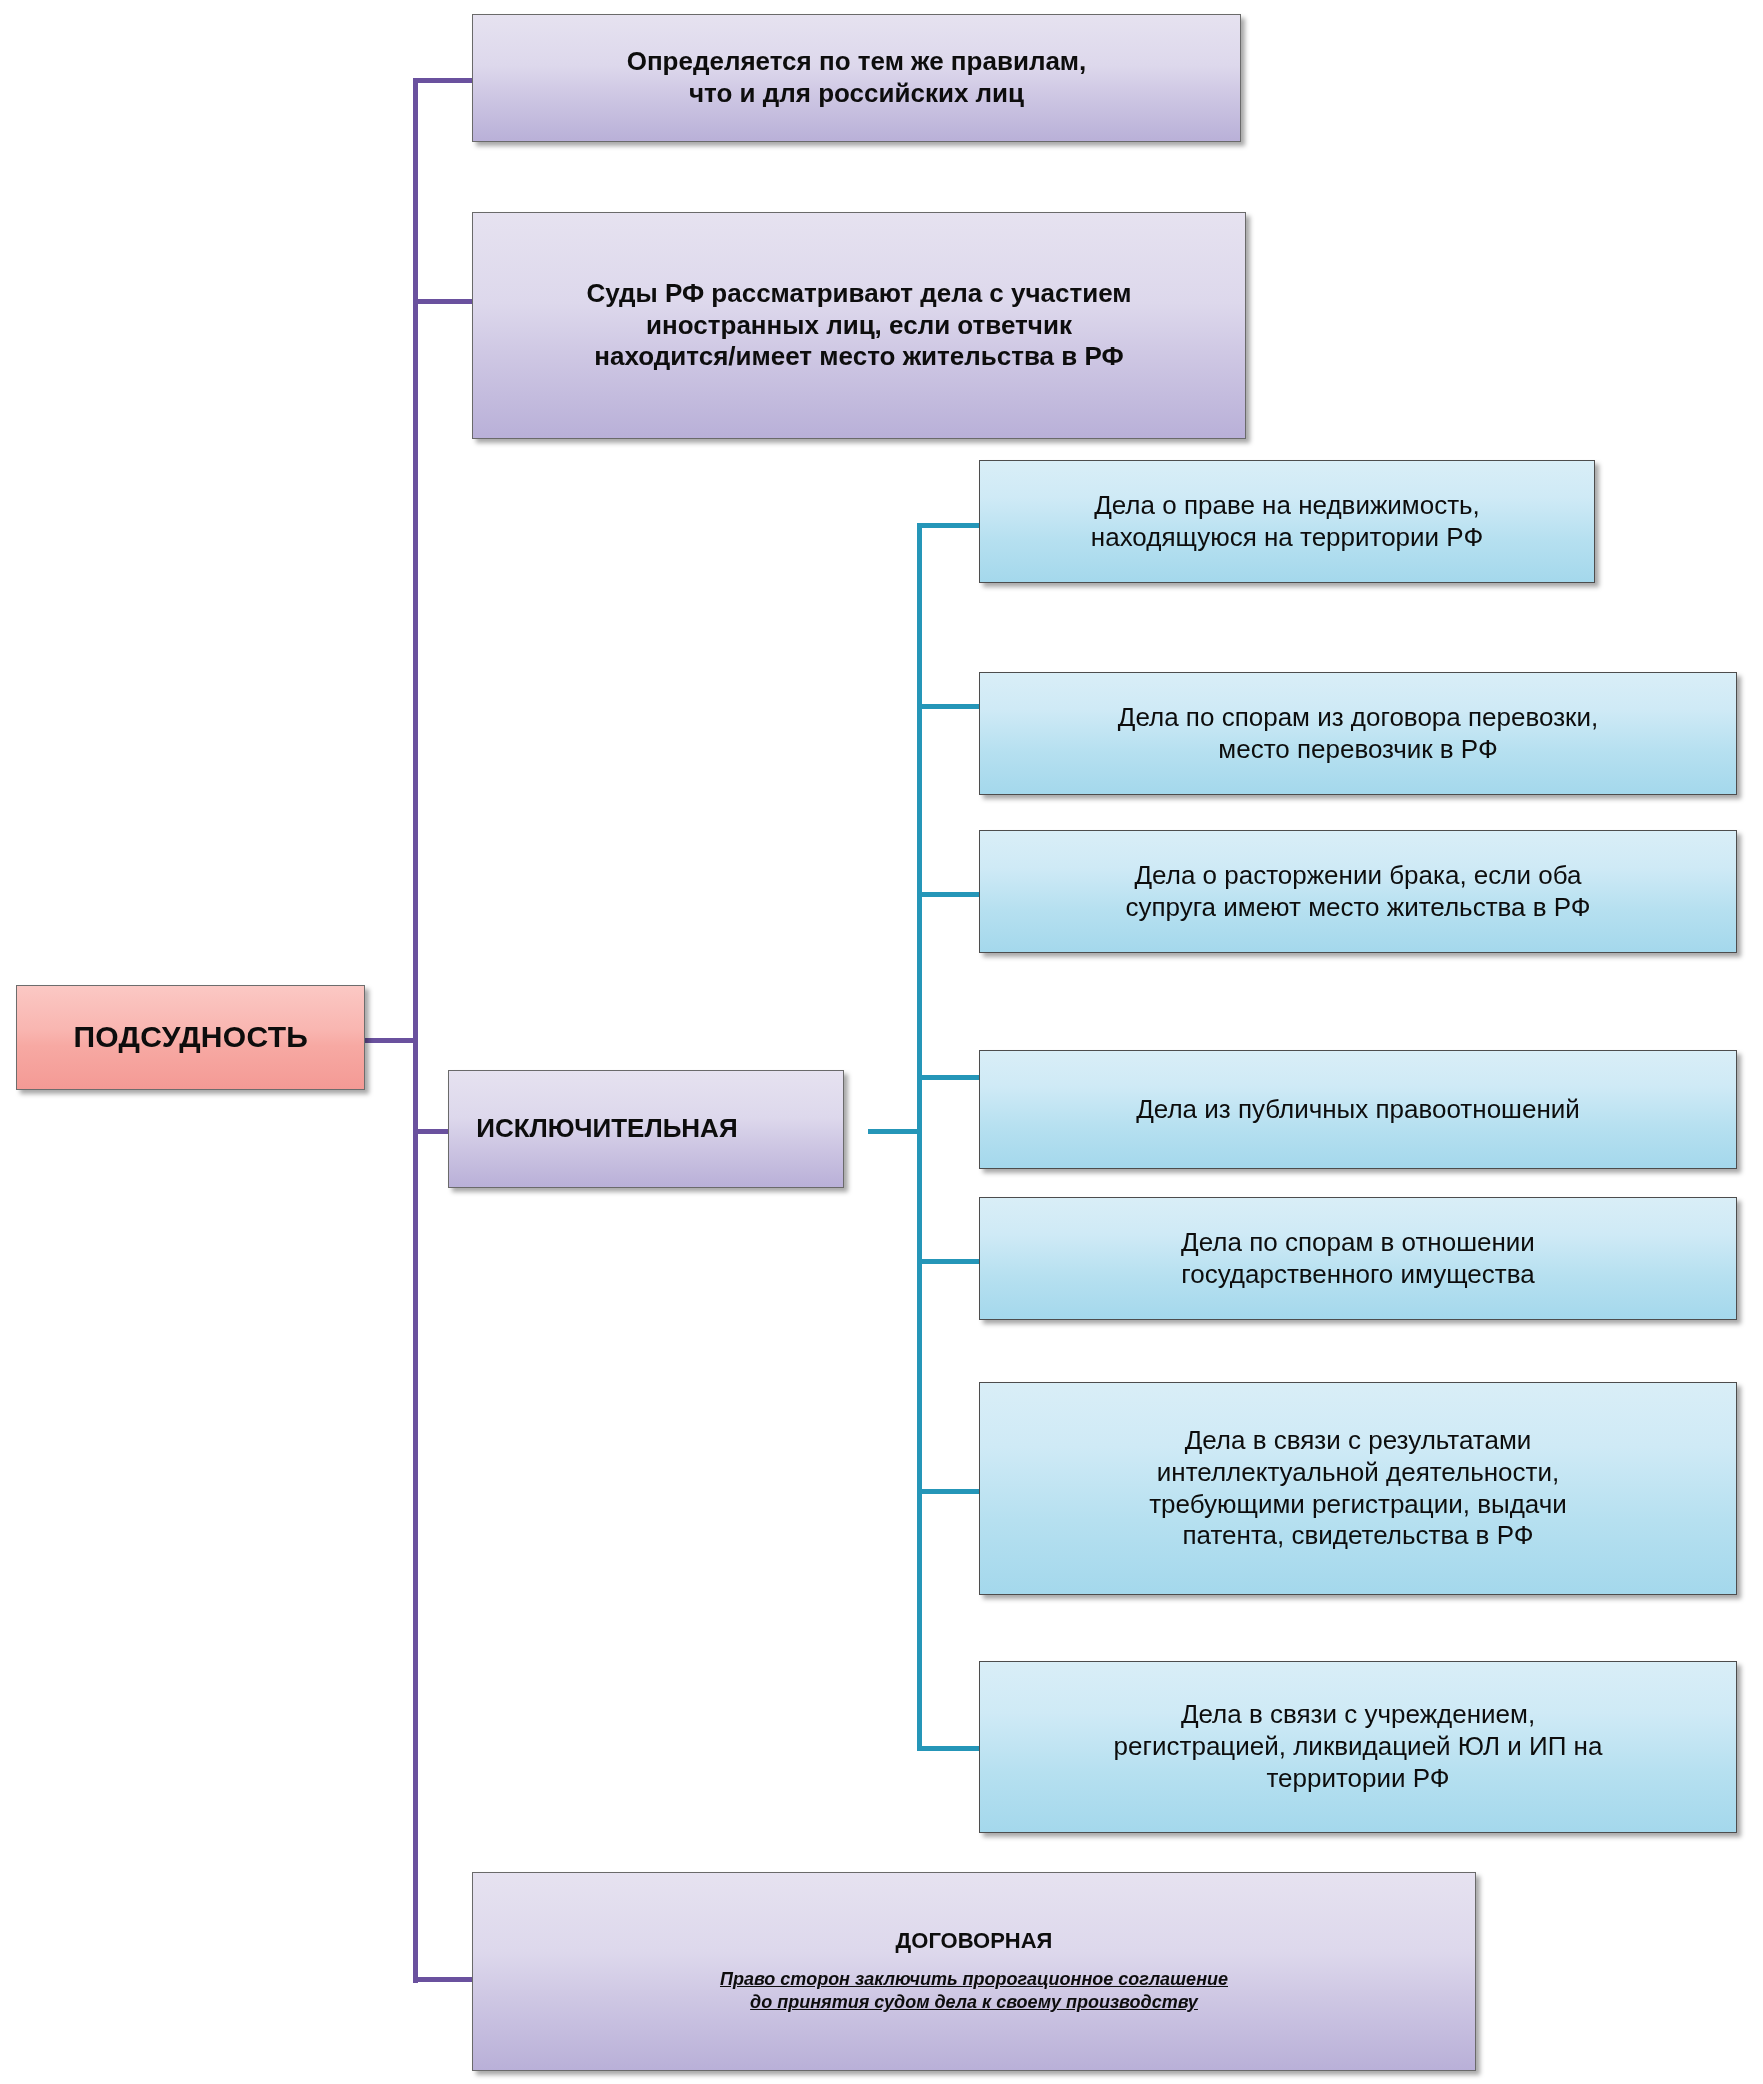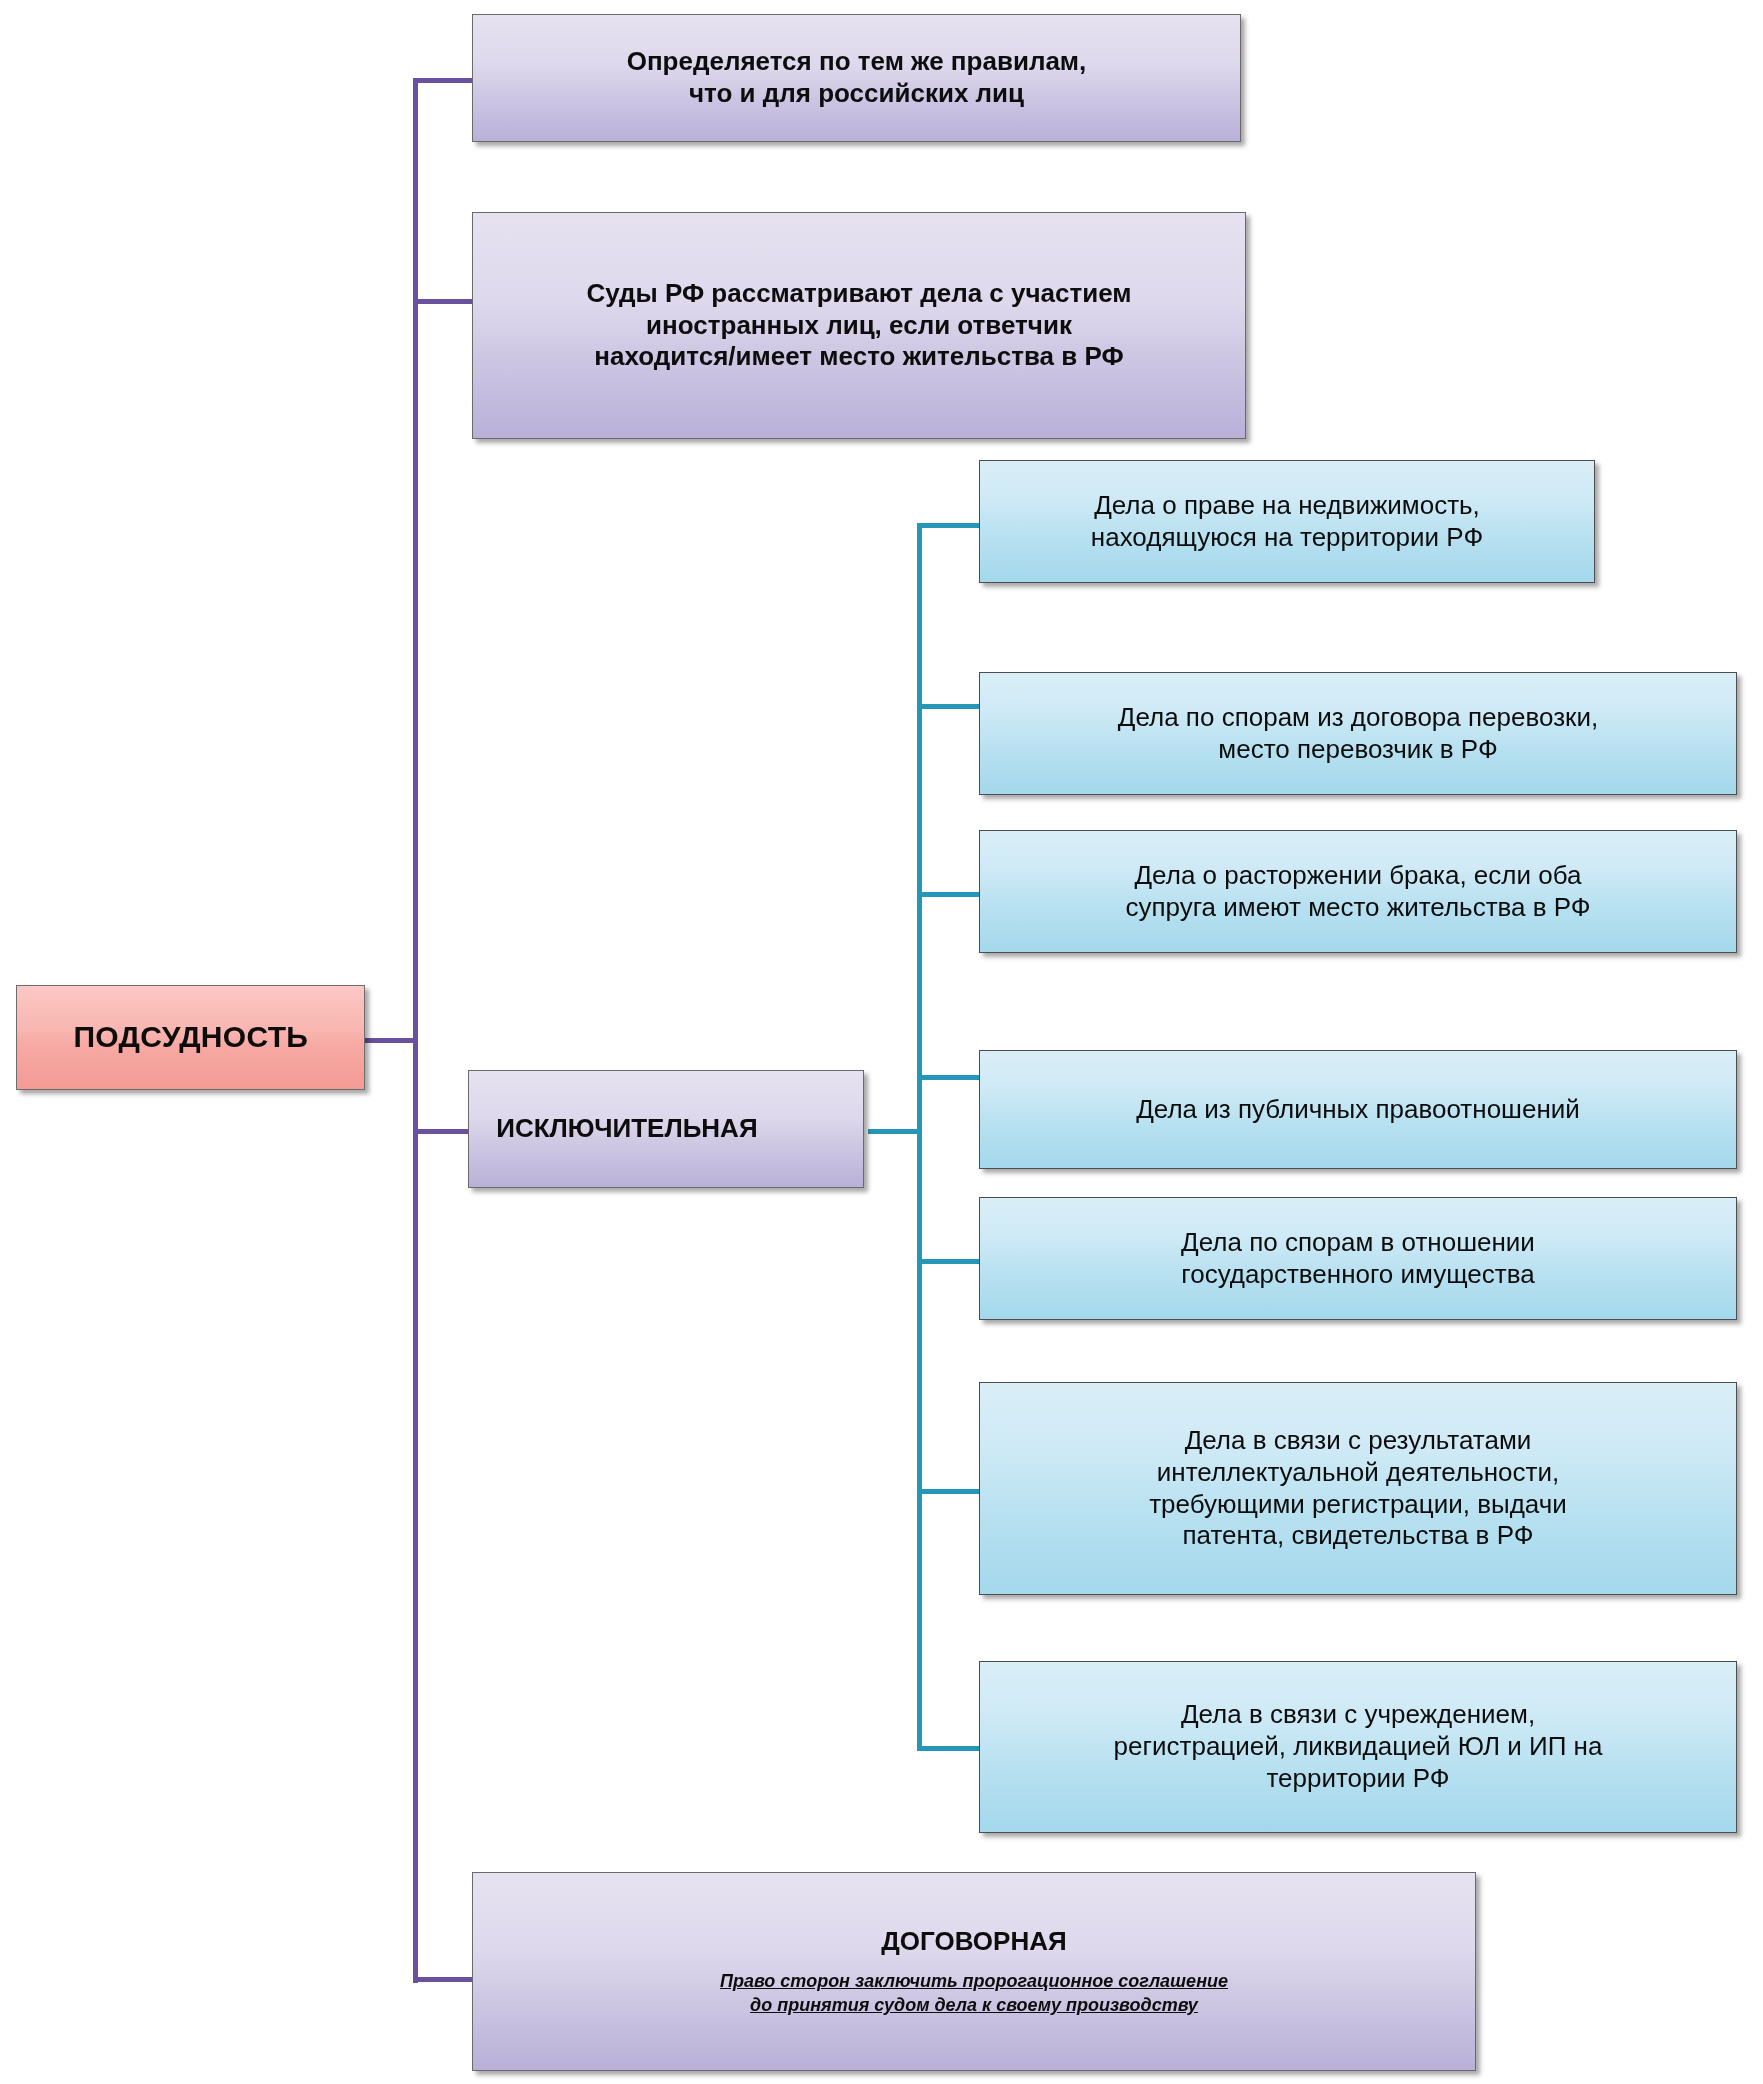--- a/index.html
+++ b/index.html
@@ -56,21 +56,21 @@
   }
 
   .node .txt { display: block; width: 100%; }
 
   
   .contract-inner {
     display: flex; flex-direction: column;
     align-items: center; justify-content: center;
     width: 100%; gap: 12.7px;
   }
-  .contract-title { font-weight: bold; font-size: 26px; }
+  .contract-title { font-weight: bold; font-size: 22px; }
   .contract-body  { font-style: italic; font-weight: bold; font-size: 18px; line-height: 1.3; text-decoration: underline; }
 
   
   .conn { position: absolute; z-index: 1; }
   .conn.purple { background: #6a519e; }
   .conn.teal   { background: #2596b8; }
   .conn.vert   { width: 5.4px; }
   .conn.horz   { height: 5.4px; }
 </style>
 </head>
@@ -114,21 +114,21 @@
   </div>
 
   <div class="node lilac" style="left:472px; top:212px; width:774px; height:227px;">
     <span class="txt">
       <span>Суды РФ рассматривают дела с участием</span><br>
       <span>иностранных лиц, если ответчик</span><br>
       <span>находится/имеет место жительства в РФ</span>
     </span>
   </div>
 
-  <div class="node lilac" style="left:468px; top:1070px; width:396px; height:118px; justify-content:flex-start;">
+  <div class="node lilac" style="left:448px; top:1070px; width:396px; height:118px; justify-content:flex-start;">
     <span class="txt" style="text-align:left; padding-left:12.7px;">ИСКЛЮЧИТЕЛЬНАЯ</span>
   </div>
 
   <div class="node lilac" style="left:472px; top:1872px; width:1004px; height:199px;">
     <span class="contract-inner">
       <span class="contract-title">ДОГОВОРНАЯ</span>
       <span class="contract-body">
         <span>Право сторон заключить пророгационное соглашение</span><br>
         <span>до принятия судом дела к своему производству</span>
       </span>

